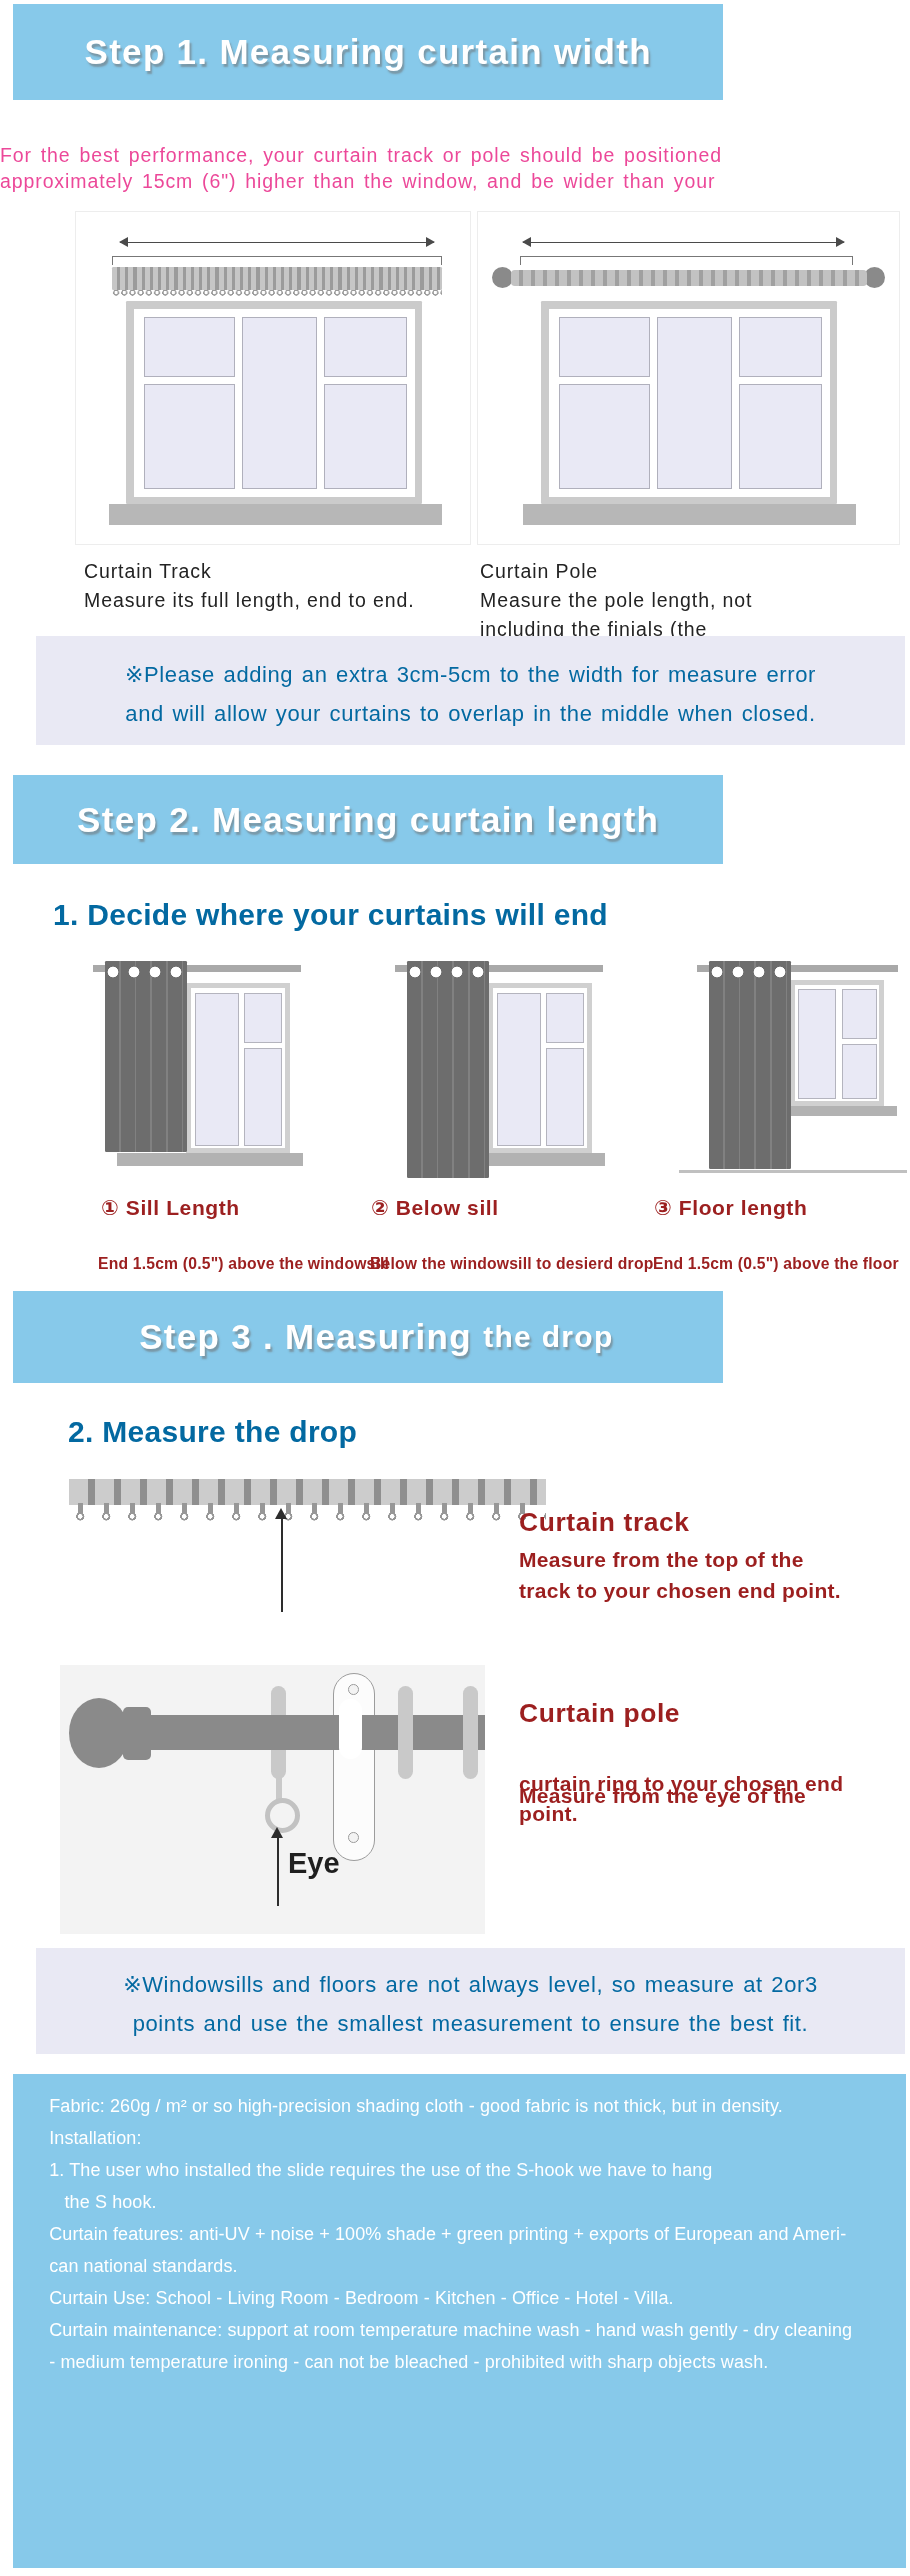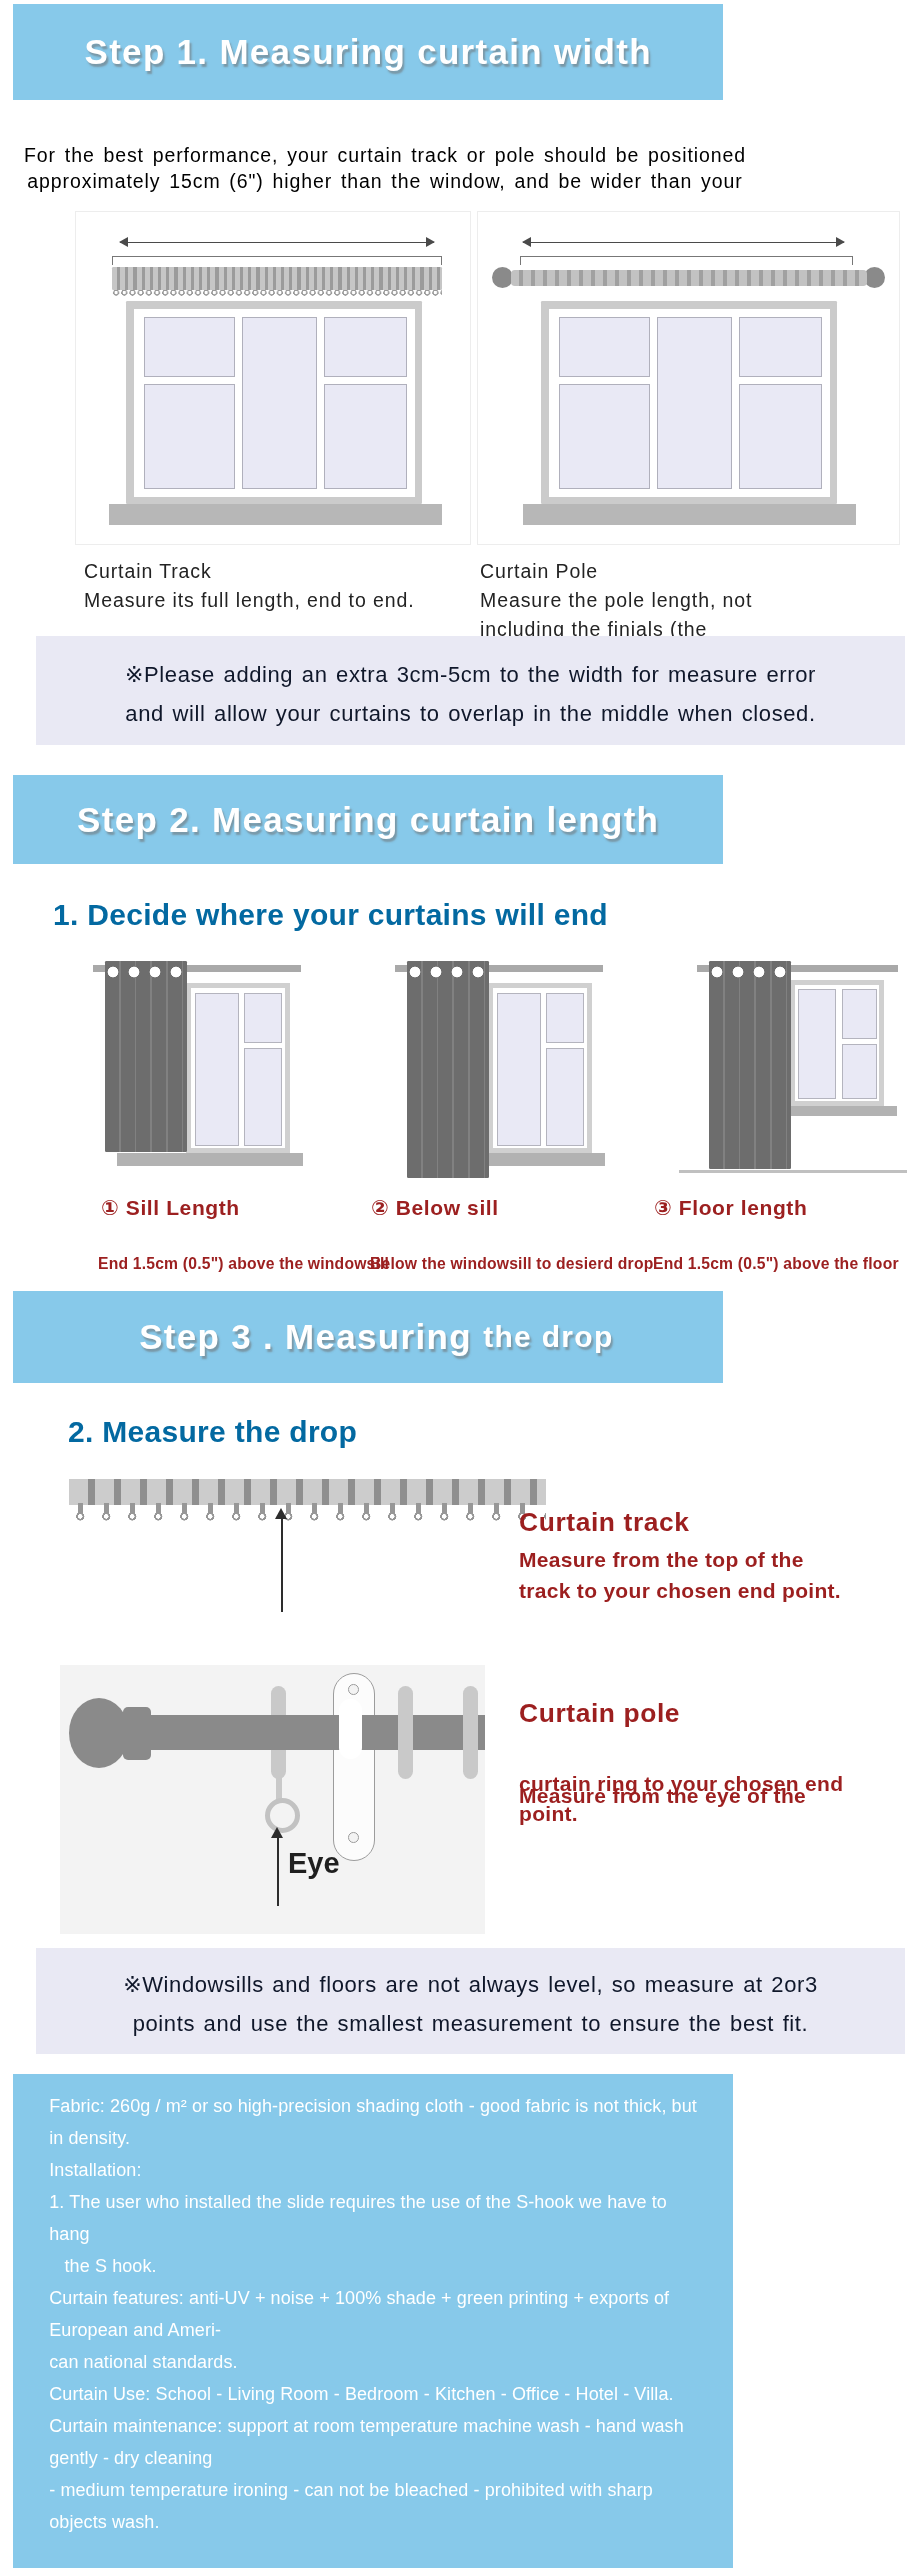--- a/index.html
+++ b/index.html
@@ -9,25 +9,25 @@
   
   .banner{position:absolute;left:13.2px;width:710px;background:#87c9ea;color:#ffffff;
           font-weight:bold;display:flex;align-items:center;justify-content:center;
           text-shadow:1.9px 2.5px 1.9px rgba(110,110,110,.55);letter-spacing:1.3px;}
   .banner .big{font-size:35px;}
   .banner3{justify-content:flex-start;padding-left:126px;box-sizing:border-box;}
   .banner3 .big{font-size:35px;}
   .banner3 .small{font-size:30px;margin-left:11.3px;}
 
   
-  .intro{position:absolute;left:0;width:770px;text-align:center;color:#000000;
+  .intro{position:absolute;left:0;width:770px;color:#ec4899;
          font-size:19.5px;line-height:26px;letter-spacing:0.9px;word-spacing:2.5px;}
   .blackhead{position:absolute;color:#0369a1;font-weight:bold;font-size:30px;letter-spacing:0.3px;}
   .capt{position:absolute;color:#232323;font-size:19.5px;line-height:29px;letter-spacing:0.9px;}
-  .note{position:absolute;left:36px;width:869px;background:#e9e9f4;color:#0f172a;
+  .note{position:absolute;left:36px;width:869px;background:#e9e9f4;color:#0369a1;
         text-align:center;font-size:22px;line-height:39px;letter-spacing:0.6px;word-spacing:1.9px;}
   .note .pad{padding-top:19px;}
 
   
   .panel{position:absolute;background:#ffffff;border:0.6px solid #ededed;}
   .dbl{position:absolute;height:0;border-top:1.9px solid #4a4a4a;}
   .dbl:before{content:"";position:absolute;left:-0.6px;top:-5.7px;width:0;height:0;
       border-top:5px solid transparent;border-bottom:5px solid transparent;border-right:9.4px solid #4a4a4a;}
   .dbl:after{content:"";position:absolute;right:-0.6px;top:-5.7px;width:0;height:0;
       border-top:5px solid transparent;border-bottom:5px solid transparent;border-left:9.4px solid #4a4a4a;}
@@ -79,21 +79,21 @@
   .pp-ball{position:absolute;left:8.8px;top:33px;width:60px;height:70px;background:#8a8a8a;border-radius:50%;}
   .pp-neck{position:absolute;left:63px;top:42px;width:28px;height:53px;background:#8a8a8a;border-radius:5px;}
   .pp-slot{position:absolute;left:279px;top:34px;width:22.6px;height:60px;background:#ffffff;border-radius:11.3px;}
   .pp-ring{position:absolute;width:15px;height:93px;top:21.4px;background:#c9c9c9;border-radius:7.5px;}
   .pp-stem{position:absolute;left:216px;top:111px;width:5.7px;height:26.4px;background:#c9c9c9;}
   .pp-eye{position:absolute;left:205px;top:133px;width:25px;height:25px;border:5.7px solid #c2c2c2;
           border-radius:50%;background:#f3f3f3;}
   .eyelabel{position:absolute;left:228px;top:182px;color:#1f1f1f;font-weight:bold;font-size:29px;}
 
   
-  .bluebox{position:absolute;left:13.2px;top:2074px;width:720px;height:494px;background:#87c9ea;}
+  .bluebox{position:absolute;left:13.2px;top:2074px;width:893px;height:494px;background:#87c9ea;}
   .info-line{position:relative;margin:0 25px 0 36px;color:#ffffff;font-size:18px;
              line-height:32px;white-space:pre-wrap;letter-spacing:0.1px;}
   .bluebox .inner{padding-top:16.4px;}
 </style>
 </head>
 <body>
 
 <div class="banner" style="top:3.8px;height:96px;">
   <span class="big">Step 1. Measuring curtain width</span>
 </div>

